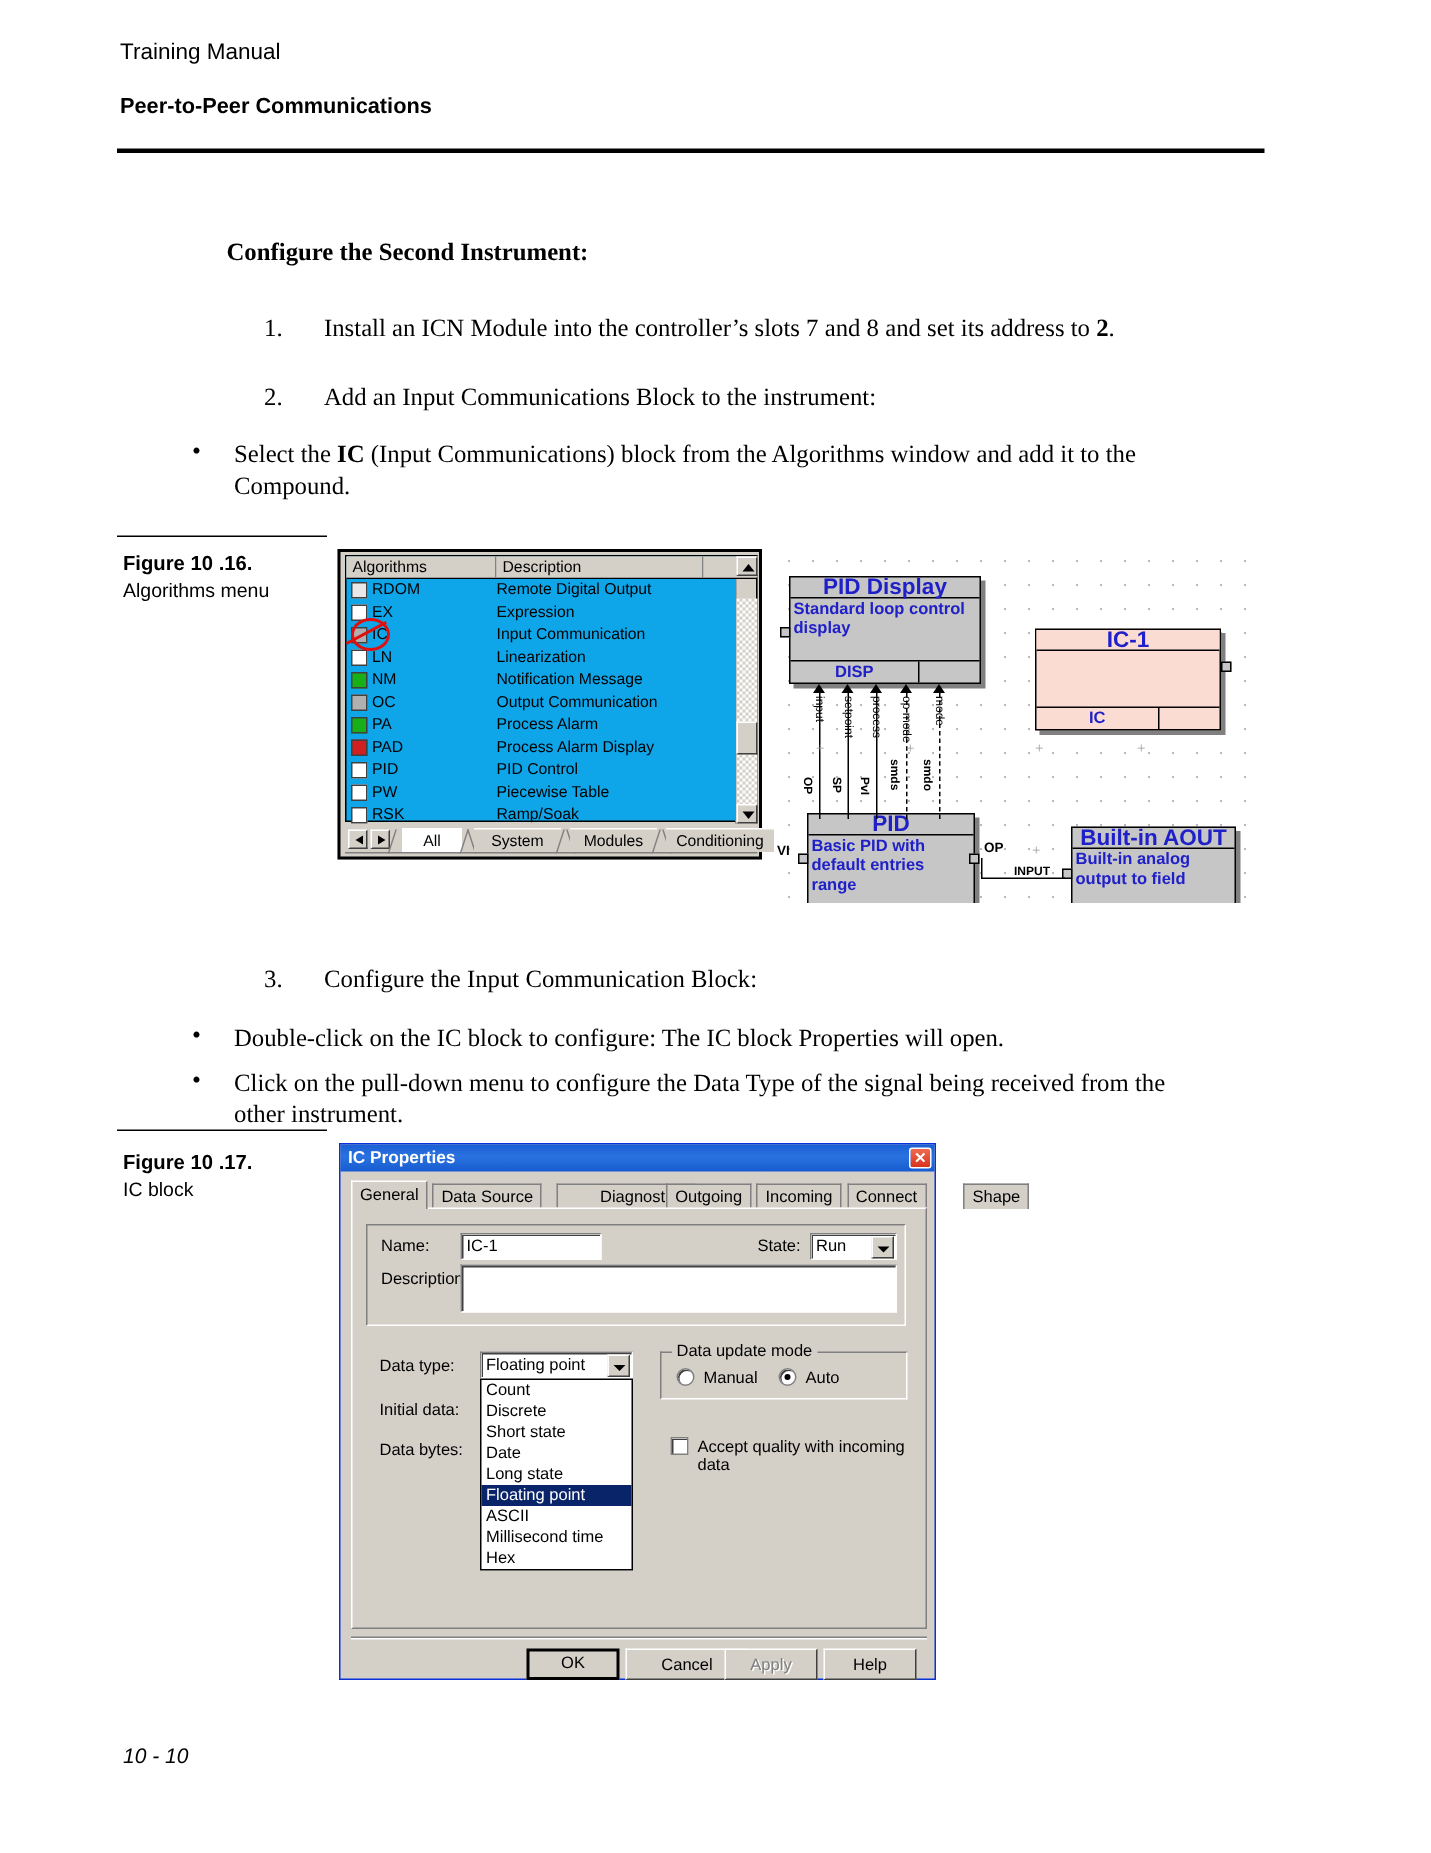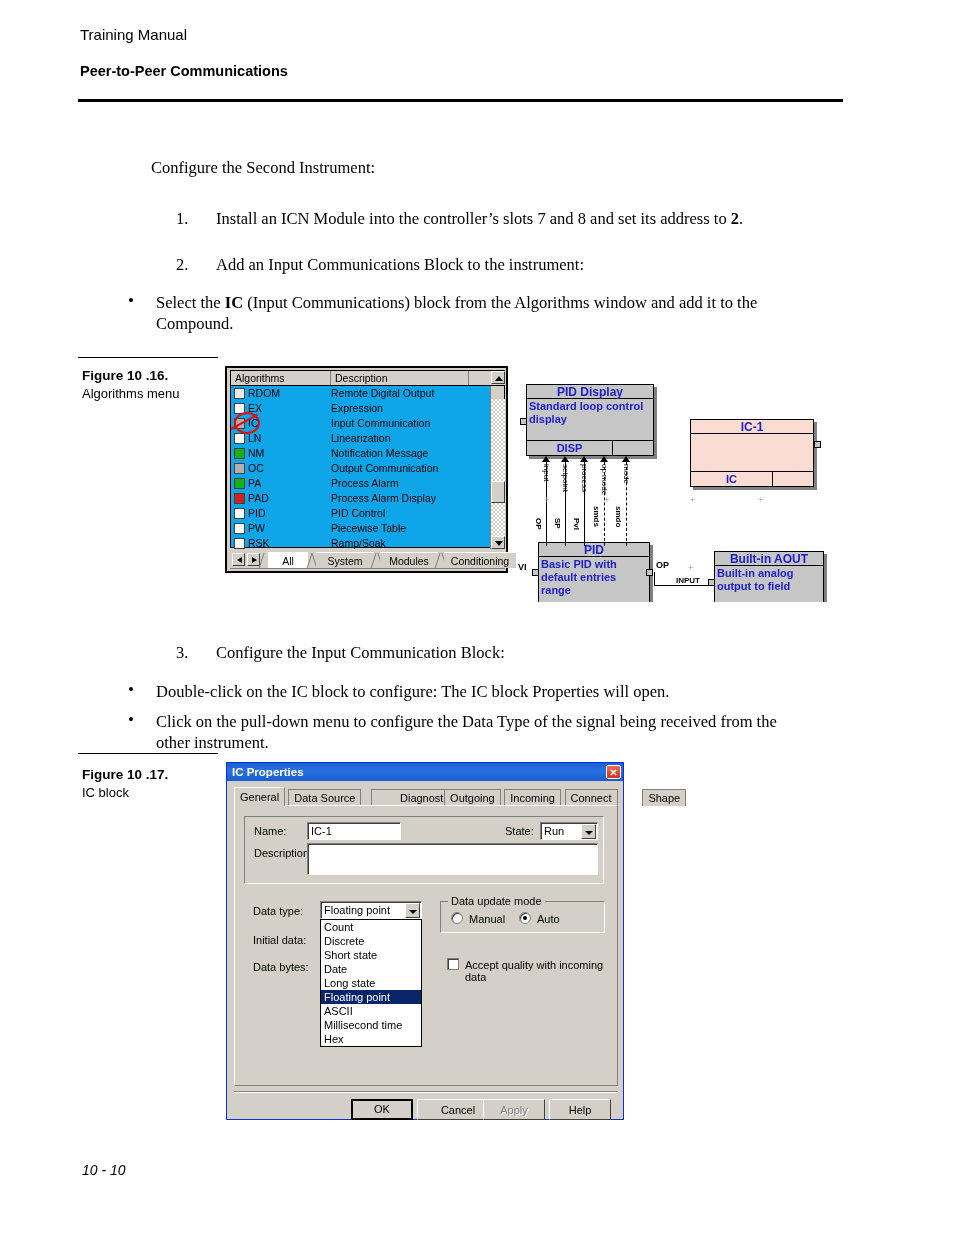--- a/index.html
+++ b/index.html
@@ -25,21 +25,21 @@
     font-size: 14.5px; font-weight: bold; color: #000;
   }
   .hdr-rule {
     position: absolute; left: 78px; top: 99px;
     width: 765px; height: 3px; background: #000;
   }
 
   
   .sec-title {
     position: absolute; left: 151px; top: 158px;
-    font-size: 16.5px; font-weight: normal; color: #000;
+    font-size: 16.5px; font-weight: bold; color: #000;
   }
   .num-item { position: absolute; font-size: 16.5px; color: #000; }
   .num-item .n { position: absolute; left: 0; top: 0; }
   .num-item .t { position: absolute; left: 40px; top: 0; white-space: nowrap; }
   .bullet-item { position: absolute; font-size: 16.5px; color: #000; }
   .bullet-item .b {
     position: absolute; left: 0; top: -1px; font-size: 17px;
     font-family: "Liberation Serif", serif;
   }
   .bullet-item .t { position: absolute; left: 28px; top: 0; }
@@ -171,21 +171,21 @@
   }
   .blk {
     position: absolute;
     background: #c6c6c6;
     border: 1px solid #000;
     box-shadow: 3px 3px 0 #808080;
     font-family: "Liberation Sans", sans-serif;
   }
   .blk .title {
     height: 14px; line-height: 14px; text-align: center;
-    color: #2020c8; font-weight: bold; font-size: 12px;
+    color: #2020c8; font-weight: bold; font-size: 15px;
     border-bottom: 1px solid #000;
   }
   .blk .body {
     color: #2020c8; font-weight: bold; font-size: 11px;
     padding: 1px 2px; line-height: 1.18;
   }
   .blk .foot {
     position: absolute; left: 0; bottom: 0; width: 100%; height: 15px;
     border-top: 1px solid #000; display: flex;
   }

